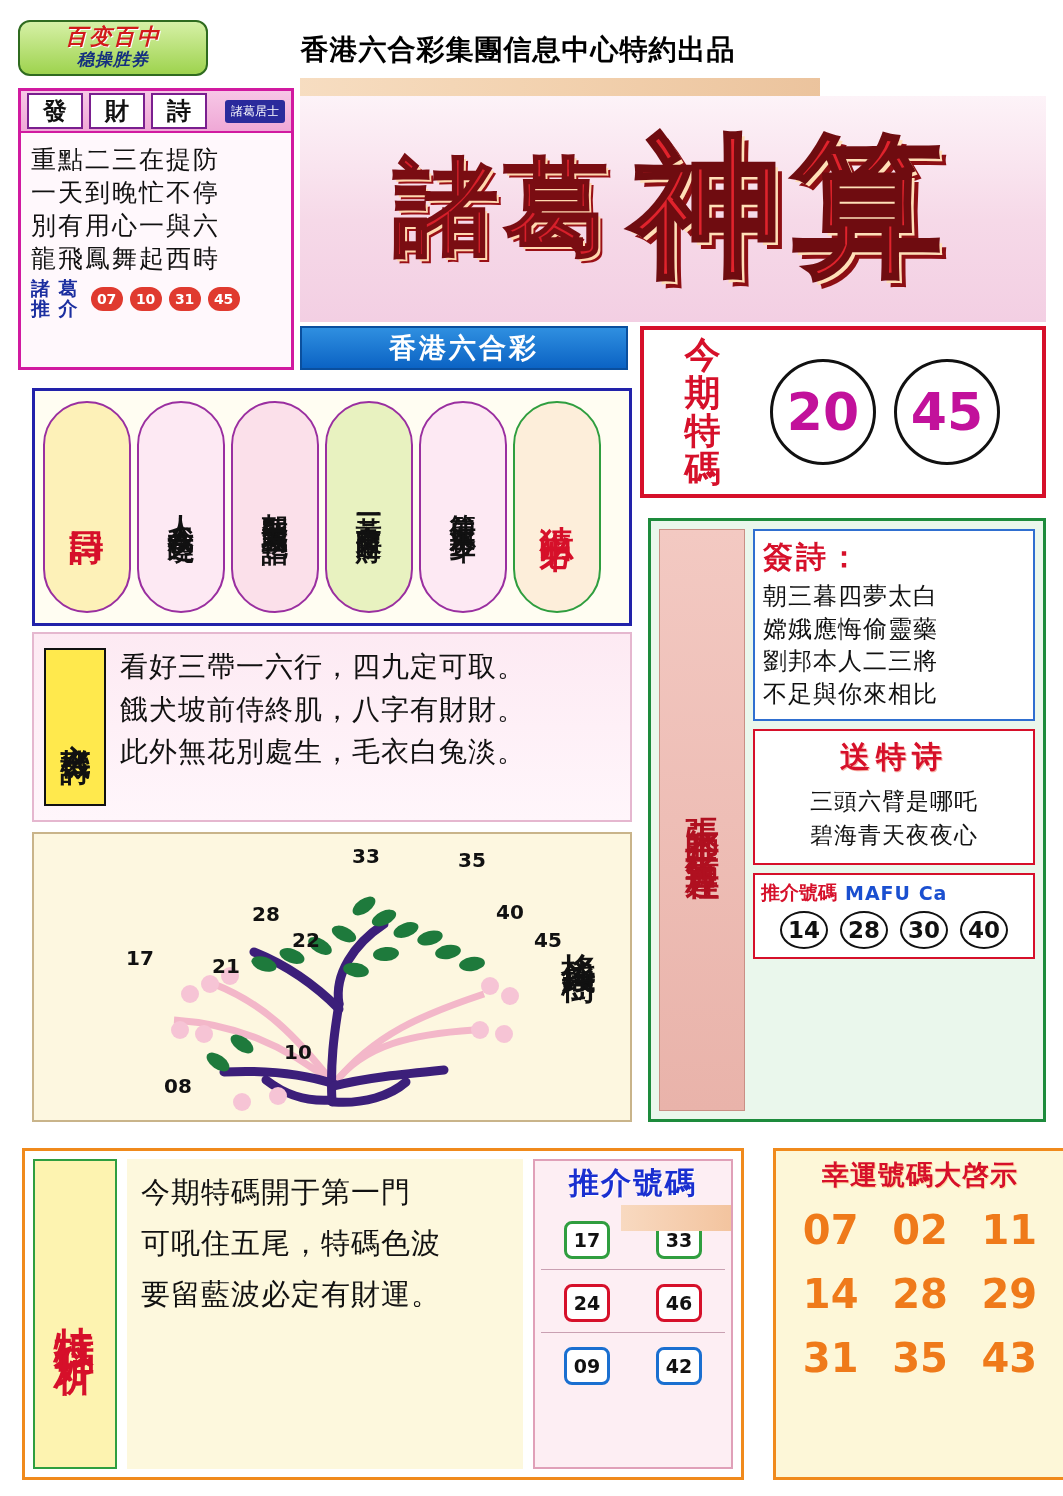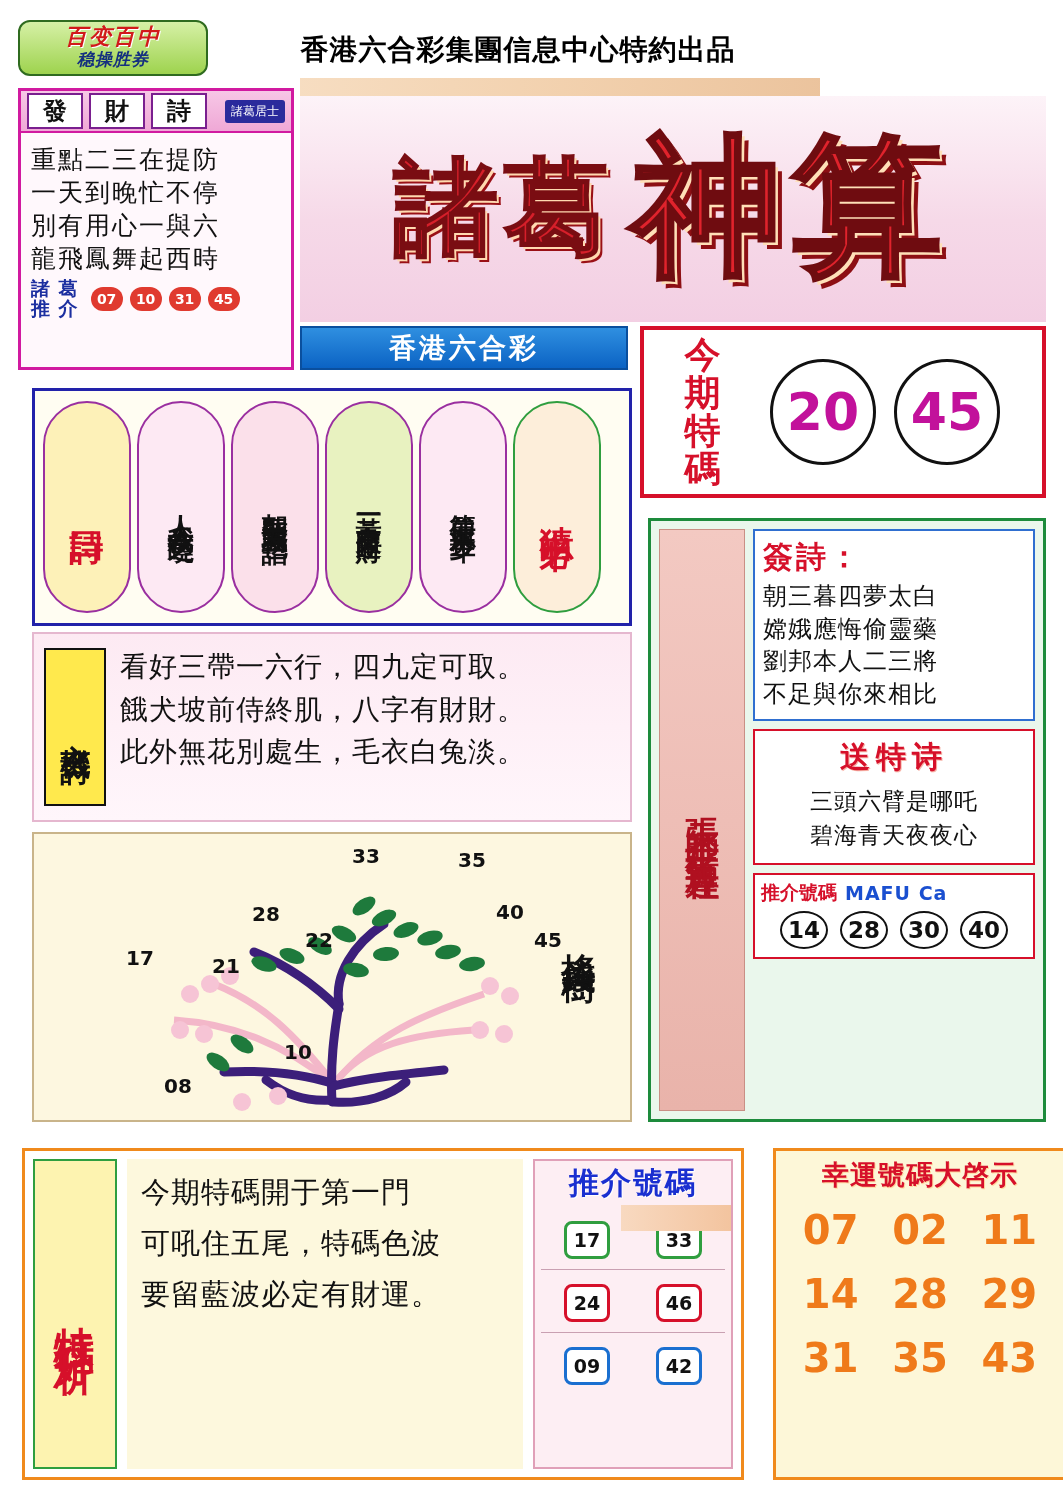--- a/index.html
+++ b/index.html
@@ -373,21 +373,21 @@
           <circle cx="446" cy="196" r="9"></circle>
         <circle cx="470" cy="200" r="9"></circle>
           <circle cx="244" cy="262" r="9"></circle>
         <circle cx="208" cy="268" r="9"></circle>
       </g>
     </svg>
     <div class="tree-num" style="left:318px; top:10px;">33</div>
     <div class="tree-num" style="left:424px; top:14px;">35</div>
     <div class="tree-num" style="left:218px; top:68px;">28</div>
     <div class="tree-num" style="left:462px; top:66px;">40</div>
-    <div class="tree-num" style="left:271px; top:94px;">22</div>
+    <div class="tree-num" style="left:258px; top:94px;">22</div>
     <div class="tree-num" style="left:500px; top:94px;">45</div>
     <div class="tree-num" style="left:92px; top:112px;">17</div>
     <div class="tree-num" style="left:178px; top:120px;">21</div>
     <div class="tree-num" style="left:250px; top:206px;">10</div>
     <div class="tree-num" style="left:130px; top:240px;">08</div>
     <div class="tree-label">搖錢樹</div>
   </div>
 
   <div class="zts">
     <div class="spine">

